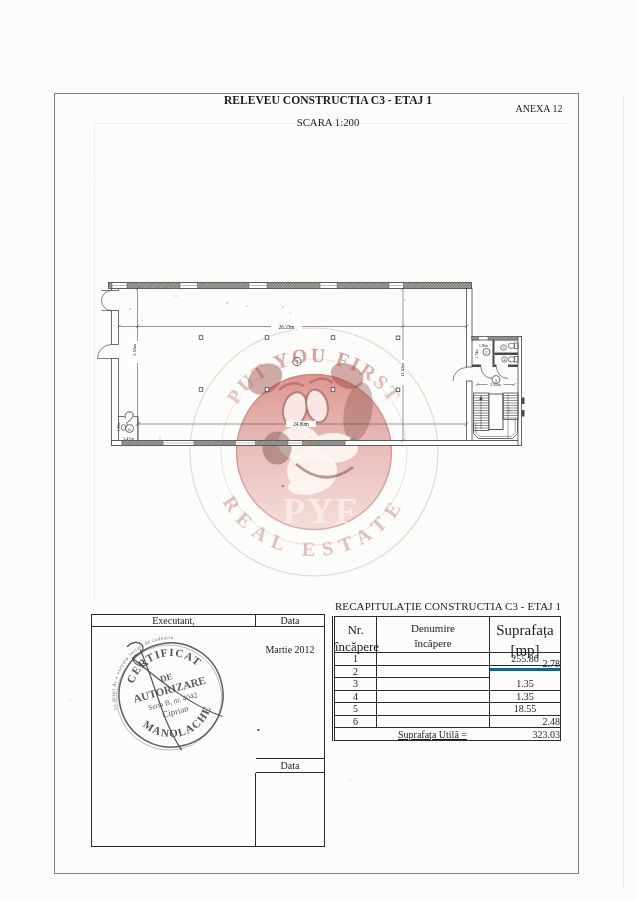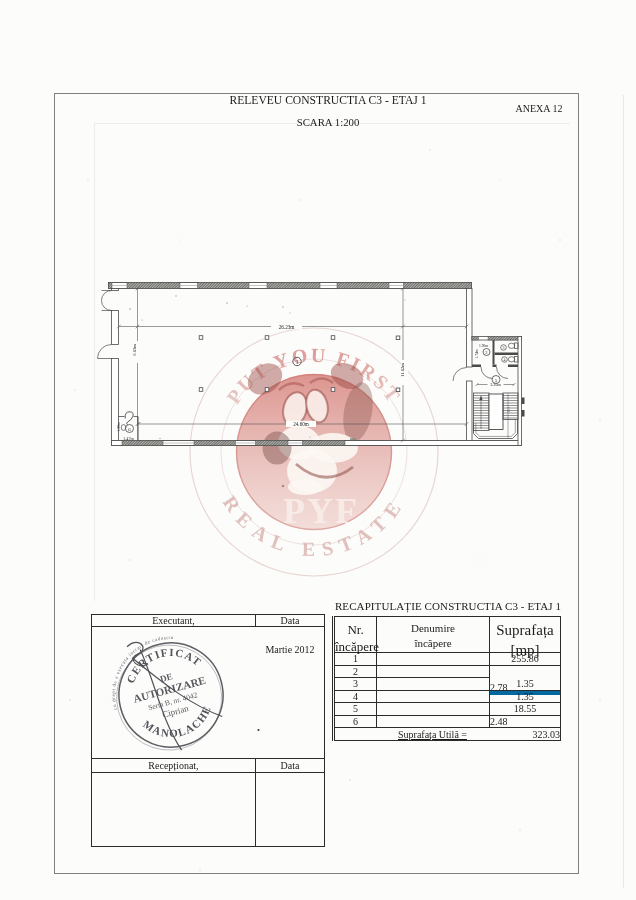--- a/index.html
+++ b/index.html
@@ -29,21 +29,21 @@
       <circle cx="600" cy="700" r="0.7"></circle>
 <circle cx="350" cy="780" r="0.8"></circle>
       <circle cx="200" cy="870" r="0.7"></circle>
       <circle cx="520" cy="830" r="0.8"></circle>
 <circle cx="300" cy="200" r="0.7"></circle>
       <circle cx="180" cy="240" r="0.6"></circle>
       <circle cx="500" cy="180" r="0.6"></circle>
 </g>
   </svg>
 
-<div class="abs" style="left:178px;top:93.5px;width:300px;text-align:center;font-size:11.6px;letter-spacing:0;">RELEVEU CONSTRUCTIA C3 - ETAJ 1</div>
+<div class="abs" style="left:178px;top:93.5px;width:300px;text-align:center;font-size:11.6px;letter-spacing:0;font-weight:bold;">RELEVEU CONSTRUCTIA C3 - ETAJ 1</div>
 
 <div class="abs" style="left:228px;top:103.5px;width:200px;text-align:center;font-size:10.8px;margin-top:12px;">SCARA 1:200</div>
 
 <div class="abs" style="left:489px;top:103px;width:100px;text-align:center;font-size:10px;">ANEXA 12</div>
 
 <svg class="abs" style="left:0;top:0;" width="636" height="900" viewBox="0 0 636 900">
   <defs>
     <pattern id="hatch" width="1.9" height="1.9" patternUnits="userSpaceOnUse" patternTransform="rotate(45)">
       <rect width="1.9" height="1.9" fill="#b2b2ad"></rect>
       <line x1="0" y1="0" x2="0" y2="1.9" stroke="#2e2e2e" stroke-width="1"></line>
@@ -368,53 +368,52 @@
   <div class="abs" style="left:0;top:0;width:42px;height:36px;border-right:1px solid #2b2b2b;border-bottom:1px solid #2b2b2b;box-sizing:border-box;text-align:center;font-size:13px;line-height:1.32;padding-top:4px;">Nr.<br>încăpere</div>
   <div class="abs" style="left:42px;top:0;width:113px;height:36px;border-right:1px solid #2b2b2b;border-bottom:1px solid #2b2b2b;box-sizing:border-box;text-align:center;font-size:11px;line-height:1.32;padding-top:4px;">Denumire<br>încăpere</div>
   <div class="abs" style="left:155px;top:0;width:70px;height:36px;border-bottom:1px solid #2b2b2b;box-sizing:border-box;text-align:center;font-size:15px;line-height:1.32;padding-top:4px;">Suprafața<br>[mp]</div>
 
   <div class="abs" style="left:0;top:36px;width:42px;height:12.5px;border-right:1px solid #2b2b2b;border-bottom:1px solid #2b2b2b;box-sizing:border-box;text-align:center;line-height:11px;">1</div>
   <div class="abs" style="left:42px;top:36px;width:113px;height:12.5px;border-right:1px solid #2b2b2b;border-bottom:1px solid #2b2b2b;box-sizing:border-box;"></div>
   <div class="abs" style="left:155px;top:36px;width:70px;height:12.5px;border-bottom:1px solid #2b2b2b;box-sizing:border-box;text-align:center;line-height:11px;">255.86</div>
 
   <div class="abs" style="left:0;top:48.5px;width:42px;height:12.5px;border-right:1px solid #2b2b2b;border-bottom:1px solid #2b2b2b;box-sizing:border-box;text-align:center;line-height:11px;">2</div>
   <div class="abs" style="left:42px;top:48.5px;width:113px;height:12.5px;border-right:1px solid #2b2b2b;border-bottom:1px solid #2b2b2b;box-sizing:border-box;"></div>
-  <div class="abs" style="left:155px;top:65px;width:70px;height:12.5px;border-bottom:5px solid #0369a1;box-sizing:border-box;text-align:left;line-height:11px;">2.78</div>
+  <div class="abs" style="left:155px;top:41px;width:70px;height:12.5px;border-bottom:3px solid #0369a1;box-sizing:border-box;text-align:right;line-height:11px;">2.78</div>
 
   <div class="abs" style="left:0;top:61px;width:42px;height:12.5px;border-right:1px solid #2b2b2b;border-bottom:1px solid #2b2b2b;box-sizing:border-box;text-align:center;line-height:11px;">3</div>
   <div class="abs" style="left:42px;top:61px;width:113px;height:12.5px;border-right:1px solid #2b2b2b;border-bottom:1px solid #2b2b2b;box-sizing:border-box;"></div>
   <div class="abs" style="left:155px;top:61px;width:70px;height:12.5px;border-bottom:1px solid #2b2b2b;box-sizing:border-box;text-align:center;line-height:11px;">1.35</div>
 
   <div class="abs" style="left:0;top:73.5px;width:42px;height:12.5px;border-right:1px solid #2b2b2b;border-bottom:1px solid #2b2b2b;box-sizing:border-box;text-align:center;line-height:11px;">4</div>
   <div class="abs" style="left:42px;top:73.5px;width:113px;height:12.5px;border-right:1px solid #2b2b2b;border-bottom:1px solid #2b2b2b;box-sizing:border-box;"></div>
   <div class="abs" style="left:155px;top:73.5px;width:70px;height:12.5px;border-bottom:1px solid #2b2b2b;box-sizing:border-box;text-align:center;line-height:11px;">1.35</div>
 
   <div class="abs" style="left:0;top:86px;width:42px;height:12.5px;border-right:1px solid #2b2b2b;border-bottom:1px solid #2b2b2b;box-sizing:border-box;text-align:center;line-height:11px;">5</div>
   <div class="abs" style="left:42px;top:86px;width:113px;height:12.5px;border-right:1px solid #2b2b2b;border-bottom:1px solid #2b2b2b;box-sizing:border-box;"></div>
   <div class="abs" style="left:155px;top:86px;width:70px;height:12.5px;border-bottom:1px solid #2b2b2b;box-sizing:border-box;text-align:center;line-height:11px;">18.55</div>
 
   <div class="abs" style="left:0;top:98.5px;width:42px;height:12.5px;border-right:1px solid #2b2b2b;border-bottom:1px solid #2b2b2b;box-sizing:border-box;text-align:center;line-height:11px;">6</div>
   <div class="abs" style="left:42px;top:98.5px;width:113px;height:12.5px;border-right:1px solid #2b2b2b;border-bottom:1px solid #2b2b2b;box-sizing:border-box;"></div>
-  <div class="abs" style="left:155px;top:98.5px;width:70px;height:12.5px;border-bottom:1px solid #2b2b2b;box-sizing:border-box;text-align:left;line-height:11px;">2.48</div>
+  <div class="abs" style="left:155px;top:98.5px;width:70px;height:12.5px;border-bottom:1px solid #2b2b2b;box-sizing:border-box;text-align:right;line-height:11px;">2.48</div>
 
   <div class="abs" style="left:20px;top:111px;width:155px;height:14px;box-sizing:border-box;text-align:center;padding-top:1px;text-decoration:underline;">Suprafața Utilă =</div>
   <div class="abs" style="left:155px;top:111px;width:70px;height:14px;box-sizing:border-box;text-align:right;padding-top:1px;">323.03</div>
 </div>
 
 <div class="abs" style="left:91px;top:614px;width:234px;height:233px;border:1px solid #2b2b2b;box-sizing:border-box;font-size:10px;">
 
   <div class="abs" style="left:0;top:0;width:164px;height:12px;border-right:1px solid #2b2b2b;border-bottom:1px solid #2b2b2b;box-sizing:border-box;text-align:center;line-height:11px;">Executant,</div>
   <div class="abs" style="left:164px;top:0;width:68px;height:12px;border-bottom:1px solid #2b2b2b;box-sizing:border-box;text-align:center;line-height:11px;">Data</div>
 
 
   <div class="abs" style="left:164px;top:12px;width:68px;height:131px;box-sizing:border-box;text-align:center;">
       <div style="margin-top:17px;">Martie 2012</div>
     </div>
 
-  <div class="abs" style="left:0;top:143px;width:164px;height:15px;border-top:1px solid #2b2b2b;border-bottom:1px solid #2b2b2b;border-right:1px solid #2b2b2b;box-sizing:border-box;text-align:center;line-height:14px;">Recepționat,</div>
   <div class="abs" style="left:164px;top:143px;width:68px;height:15px;border-top:1px solid #2b2b2b;border-bottom:1px solid #2b2b2b;box-sizing:border-box;text-align:center;line-height:14px;">Data</div>
 
   <div class="abs" style="left:0;top:158px;width:164px;height:73px;border-right:1px solid #2b2b2b;box-sizing:border-box;"></div>
 </div>
 
 <svg class="abs" style="left:97px;top:623px;" width="150" height="145" viewBox="0 0 150 145">
   <defs>
     <path id="stTop" d="M35,72 A39,39 0 0 1 113,72"></path>
     <path id="stBot" d="M32,72 A42,42 0 0 0 116,72"></path>
     <path id="stOuter" d="M18,72 A56,56 0 0 1 130,72"></path>

